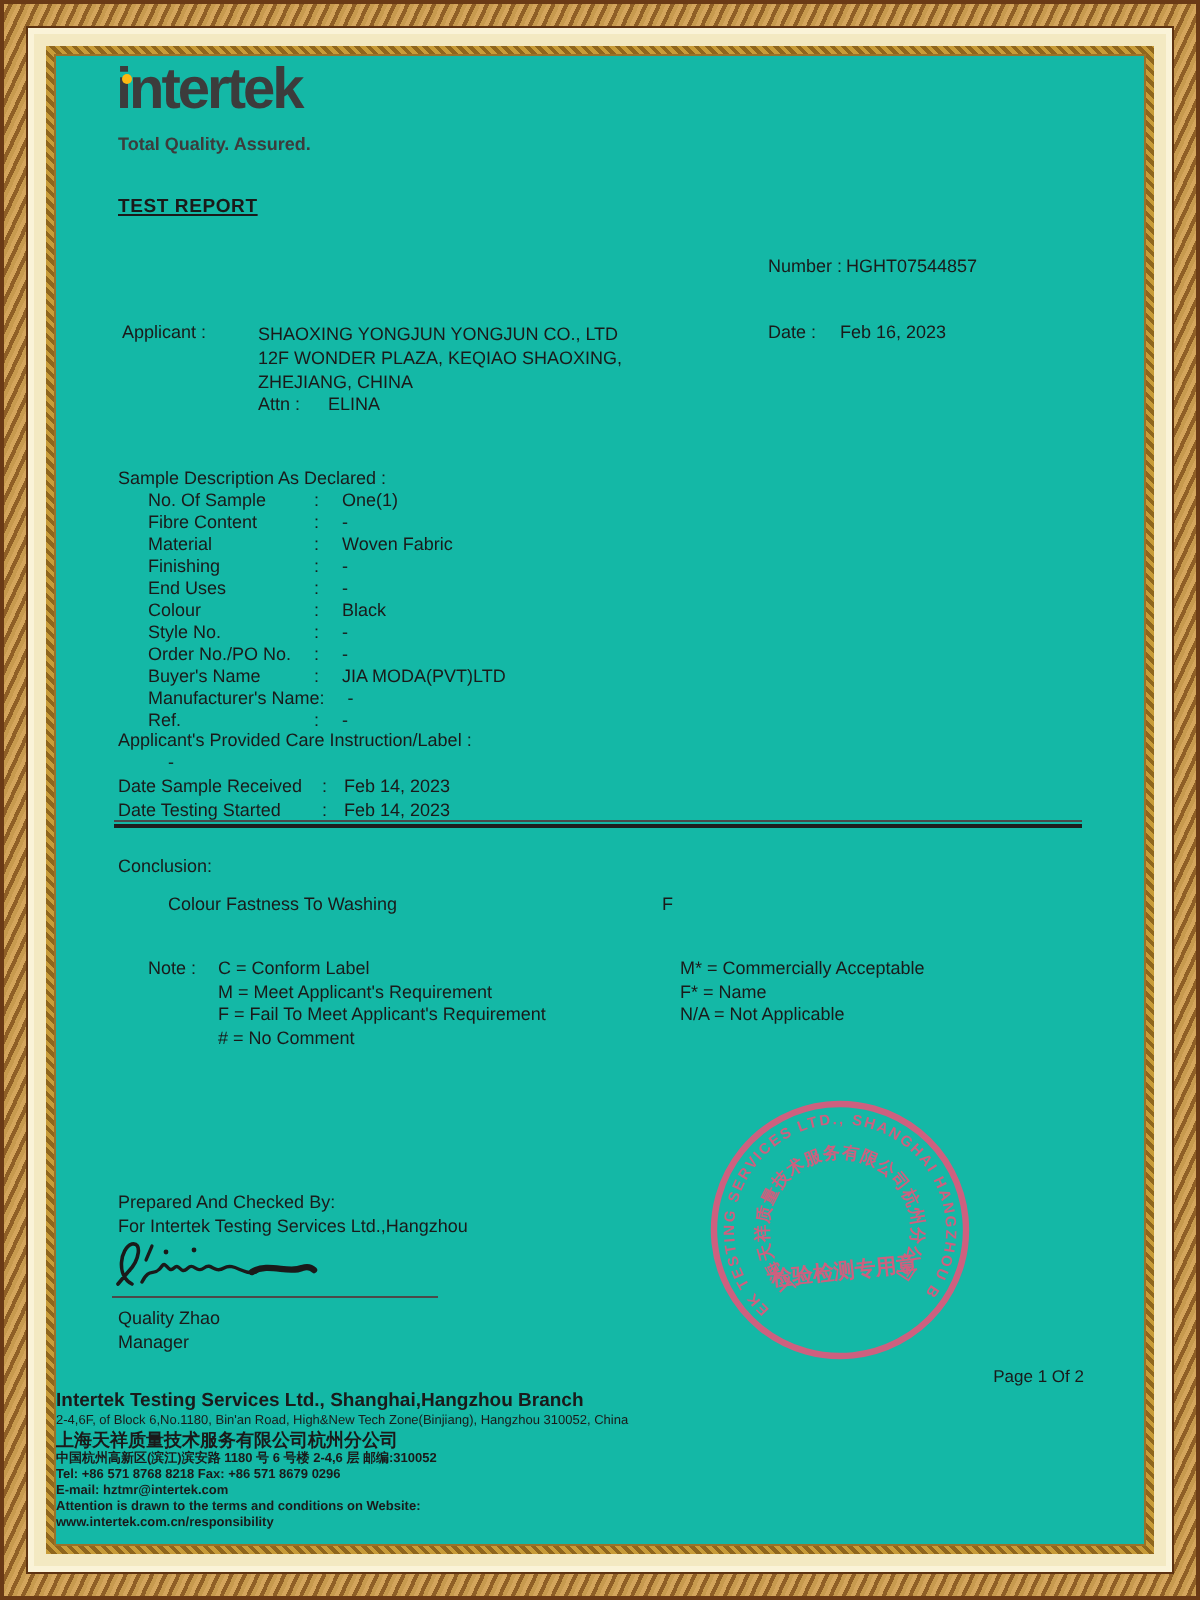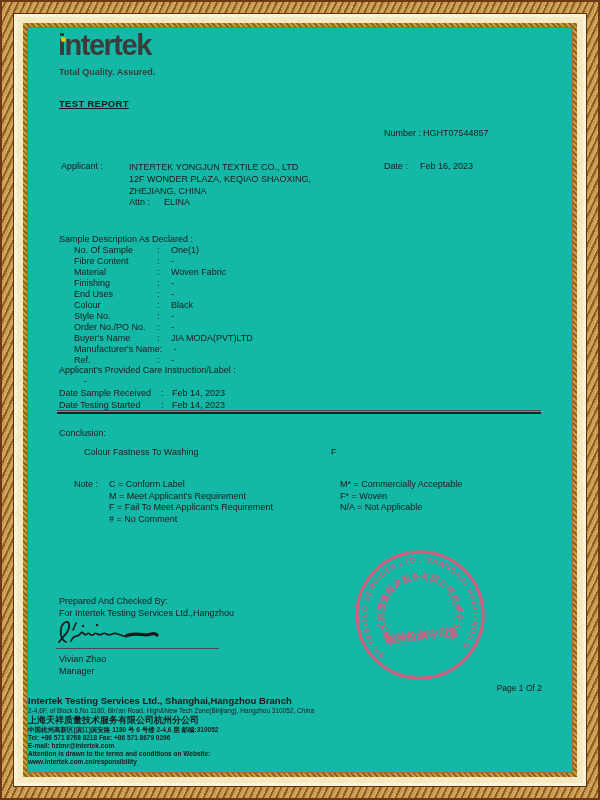--- a/index.html
+++ b/index.html
@@ -103,21 +103,21 @@
   <div class="abs report-title">TEST REPORT</div>
 
   <span class="abs num-label">Number :</span>
   <span class="abs num-value">HGHT07544857</span>
   <span class="abs date-label">Date :</span>
   <span class="abs date-value">Feb 16, 2023</span>
 
   <span class="abs applicant-label">Applicant :</span>
   <div class="abs applicant-lines">
 
-  <div>INTERTEK YONGJUN TEXTILE CO., LTD</div>
+  <div>SHAOXING YONGJUN YONGJUN CO., LTD</div>
       <div>12F WONDER PLAZA, KEQIAO SHAOXING,</div>
       <div>ZHEJIANG, CHINA</div>
     </div>
   <div class="abs attn-row">
     <span>Attn :</span><span class="v">ELINA</span>
   </div>
 
   <div class="abs sample-heading">Sample Description As Declared :</div>
   <div class="abs sample-rows">
 
@@ -222,21 +222,21 @@
   <div class="abs notes-left">
 
   <div>C = Conform Label</div>
       <div>M = Meet Applicant's Requirement</div>
       <div>F = Fail To Meet Applicant's Requirement</div>
       <div># = No Comment</div>
     </div>
   <div class="abs notes-right">
 
   <div>M* = Commercially Acceptable</div>
-      <div>F* = Woven</div>
+      <div>F* = Name</div>
       <div>N/A = Not Applicable</div>
     </div>
 
   <svg class="abs stamp" viewBox="0 0 140 140">
     <defs>
       <path id="ringOuter" d="M 32.5,107.5 A 53 53 0 1 1 107.5,107.5"></path>
       <path id="ringInner" d="M 44.5,95.5 A 36 36 0 1 1 95.5,95.5"></path>
     </defs>
     <circle cx="70" cy="70" r="63" fill="none" stroke="#e8547a" stroke-width="3.2"></circle>
     <text font-size="7.5" font-weight="bold" fill="#e8547a" letter-spacing="1">
@@ -255,21 +255,21 @@
     <g fill="none" stroke="#1a1a1a" stroke-linecap="round">
       <path stroke-width="1.8" d="M10,25 C2,21 4,7 10,5 C15,4 14,13 8,19 L3,25"></path>
       <path stroke-width="1.6" d="M17,13 L20,6"></path>
       <path stroke-width="1.7" d="M15,24 C19,16 21,22 25,16 C27,13 28,20 31,17 C34,14 34,21 38,17 C41,14 42,20 46,17 C50,14 51,20 56,17 C61,14 66,21 72,19"></path>
       <path stroke-width="3.2" d="M70,19 C78,14 88,20 95,17 C98,16 100,17 101,18"></path>
       <circle cx="27" cy="9" r="1.2" fill="#1a1a1a" stroke="none"></circle>
       <circle cx="41" cy="8" r="1.2" fill="#1a1a1a" stroke="none"></circle>
     </g>
   </svg>
   <div class="abs sig-line"></div>
-  <div class="abs sig-name">Vivian Zhao</div>
+  <div class="abs sig-name">Quality Zhao</div>
   <div class="abs sig-title">Manager</div>
 
   <div class="abs page-num">Page 1 Of 2</div>
 
   <div class="abs footer">
     <div class="ft-company">Intertek Testing Services Ltd., Shanghai,Hangzhou Branch</div>
     <div class="ft-small">2-4,6F, of Block 6,No.1180, Bin'an Road, High&amp;New Tech Zone(Binjiang), Hangzhou 310052, China</div>
     <div class="ft-cn">上海天祥质量技术服务有限公司杭州分公司</div>
     <div class="ft-small-b">中国杭州高新区(滨江)滨安路 1180 号 6 号楼 2-4,6 层 邮编:310052</div>
     <div class="ft-small-b">Tel: +86 571 8768 8218 Fax: +86 571 8679 0296</div>

